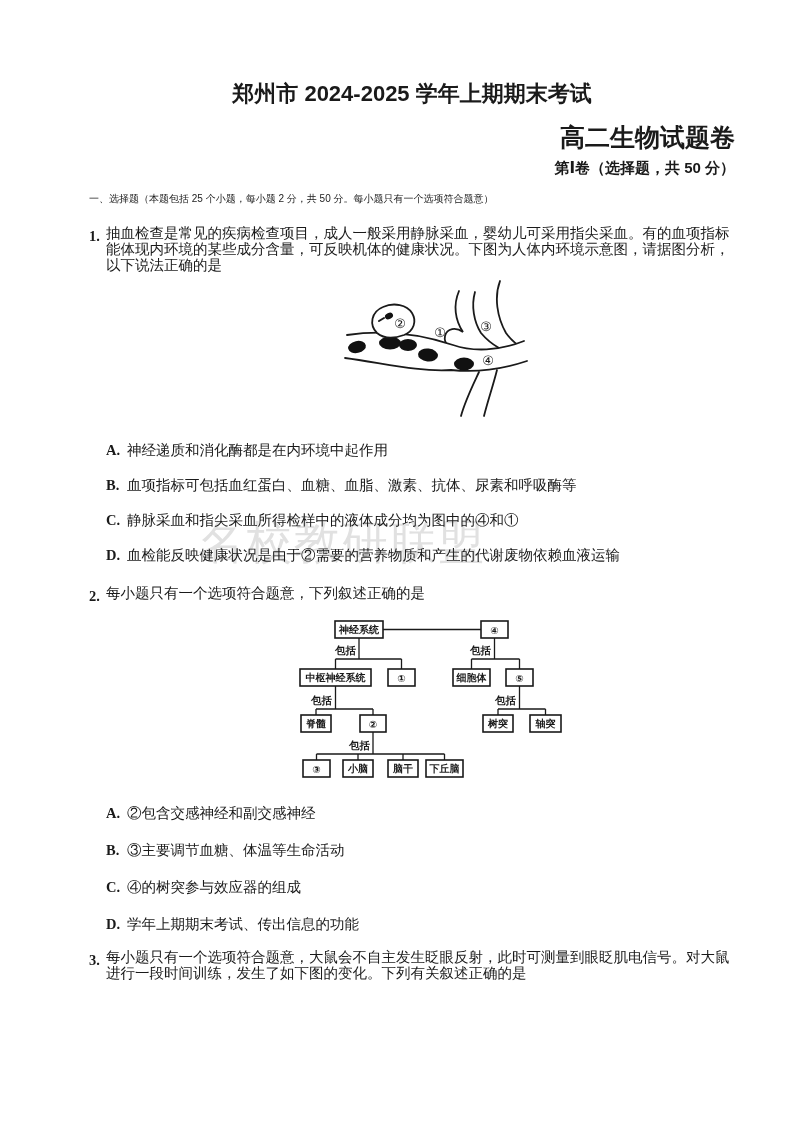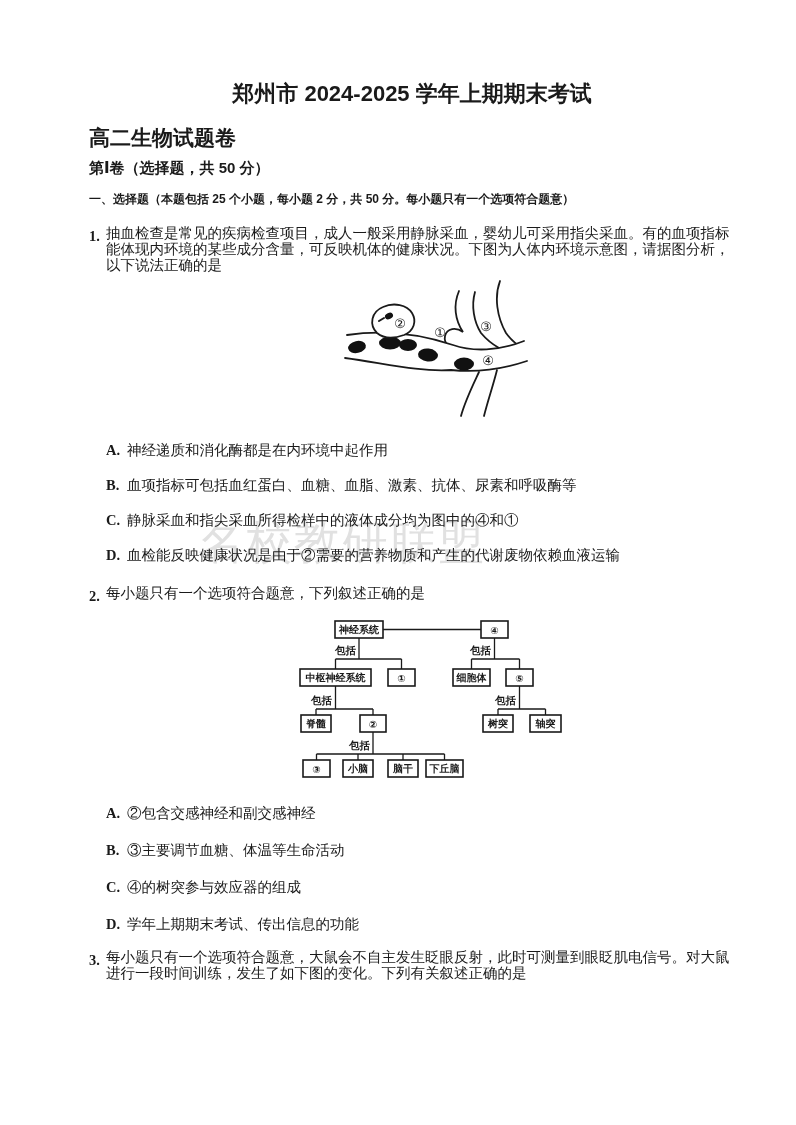--- a/index.html
+++ b/index.html
@@ -30,39 +30,39 @@
   .content { position:relative; z-index:1;margin-left:28px; }
   .title {
     text-align:center;
     font-family:"Liberation Sans","DejaVu Sans",sans-serif;
     font-weight:bold;
     font-size:22px;
     line-height:28px;
     margin:0;
   }
   .subtitle {
-    text-align:left;
+    text-align:right;
     font-family:Liberation Serif, serif;
     font-weight:bold;
-    font-size:21px;
+    font-size:25px;
     line-height:26px;
     margin:17px 0 0 0;
   }
   .section-header {
-    text-align:left;
+    text-align:right;
     font-family:"Liberation Sans","DejaVu Sans",sans-serif;
     font-weight:bold;
     font-size:15px;
     line-height:18px;
     margin:8px 0 0 0;
   }
   .instructions {
     font-family:"Liberation Sans","DejaVu Sans",sans-serif;
-    font-weight:bold;
-    font-size:12px;
+    font-weight:normal;
+    font-size:10px;
     line-height:18px;
     margin:13px 0 0 0;
   }
   .question { display:flex; margin-top:17px; }
   .qnum {
     flex:none; width:17px;
     font-weight:bold;
     line-height:22px;
   }
   .qtext { flex:1; line-height:16px; }

